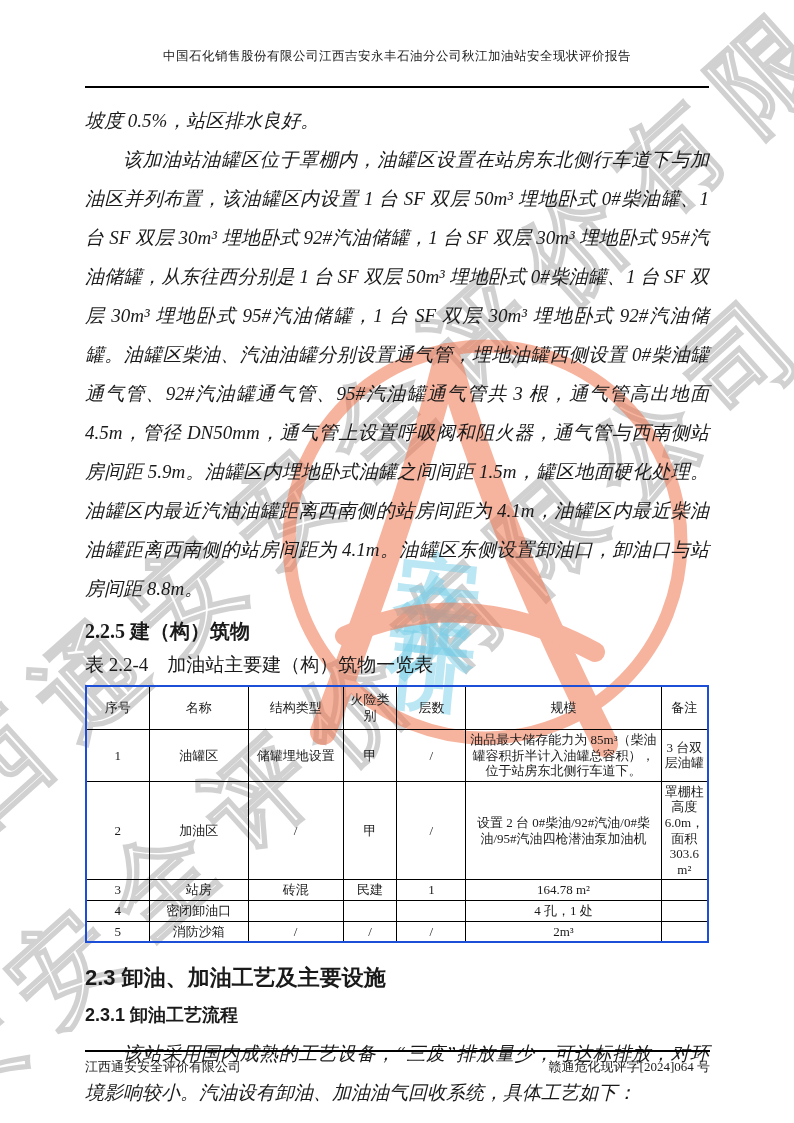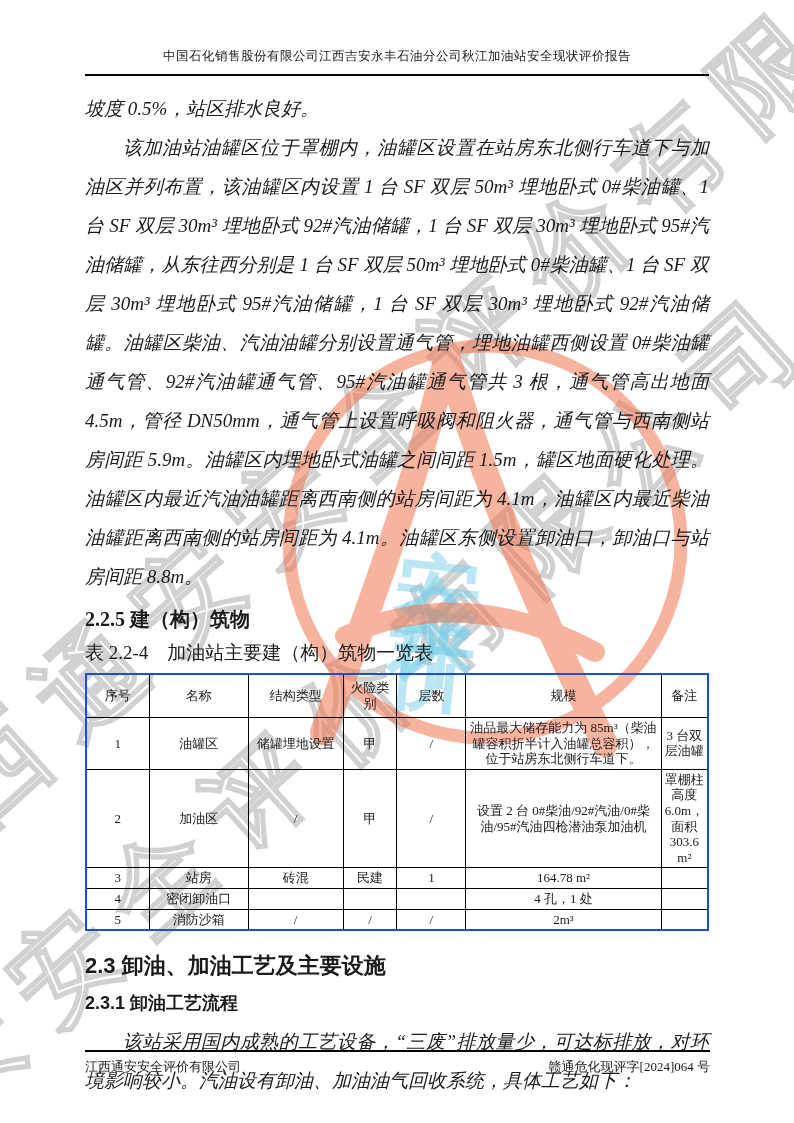--- a/index.html
+++ b/index.html
@@ -41,21 +41,21 @@
     text-shadow:0 0 2px rgba(223,70,55,0.35);
     white-space:nowrap;
   }
   .wm-logo{position:absolute;left:265px;top:330px;opacity:0.55;}
   
   .content{position:relative;z-index:1;margin:0 85px 0 85px;}
   .doc-header{
     padding-top:48px;text-align:center;
     font-size:12.5px;letter-spacing:0.5px;
     border-bottom:2px solid #000;
-    padding-bottom:9px;
+    padding-bottom:21px;
   }
   .body-text{font-size:19px;line-height:39px;text-align:justify;font-style:italic;}
   p.bp{margin:0;}
   .indent{text-indent:2em;}
   #para-runover{margin-top:13px;}
   .h225{
     font-family:Liberation Serif, serif;
     font-weight:bold;font-size:20px;margin:10px 0 7px;
   }
   .tbl-caption{font-size:19px;text-align:left;margin:0 0 7px;}

